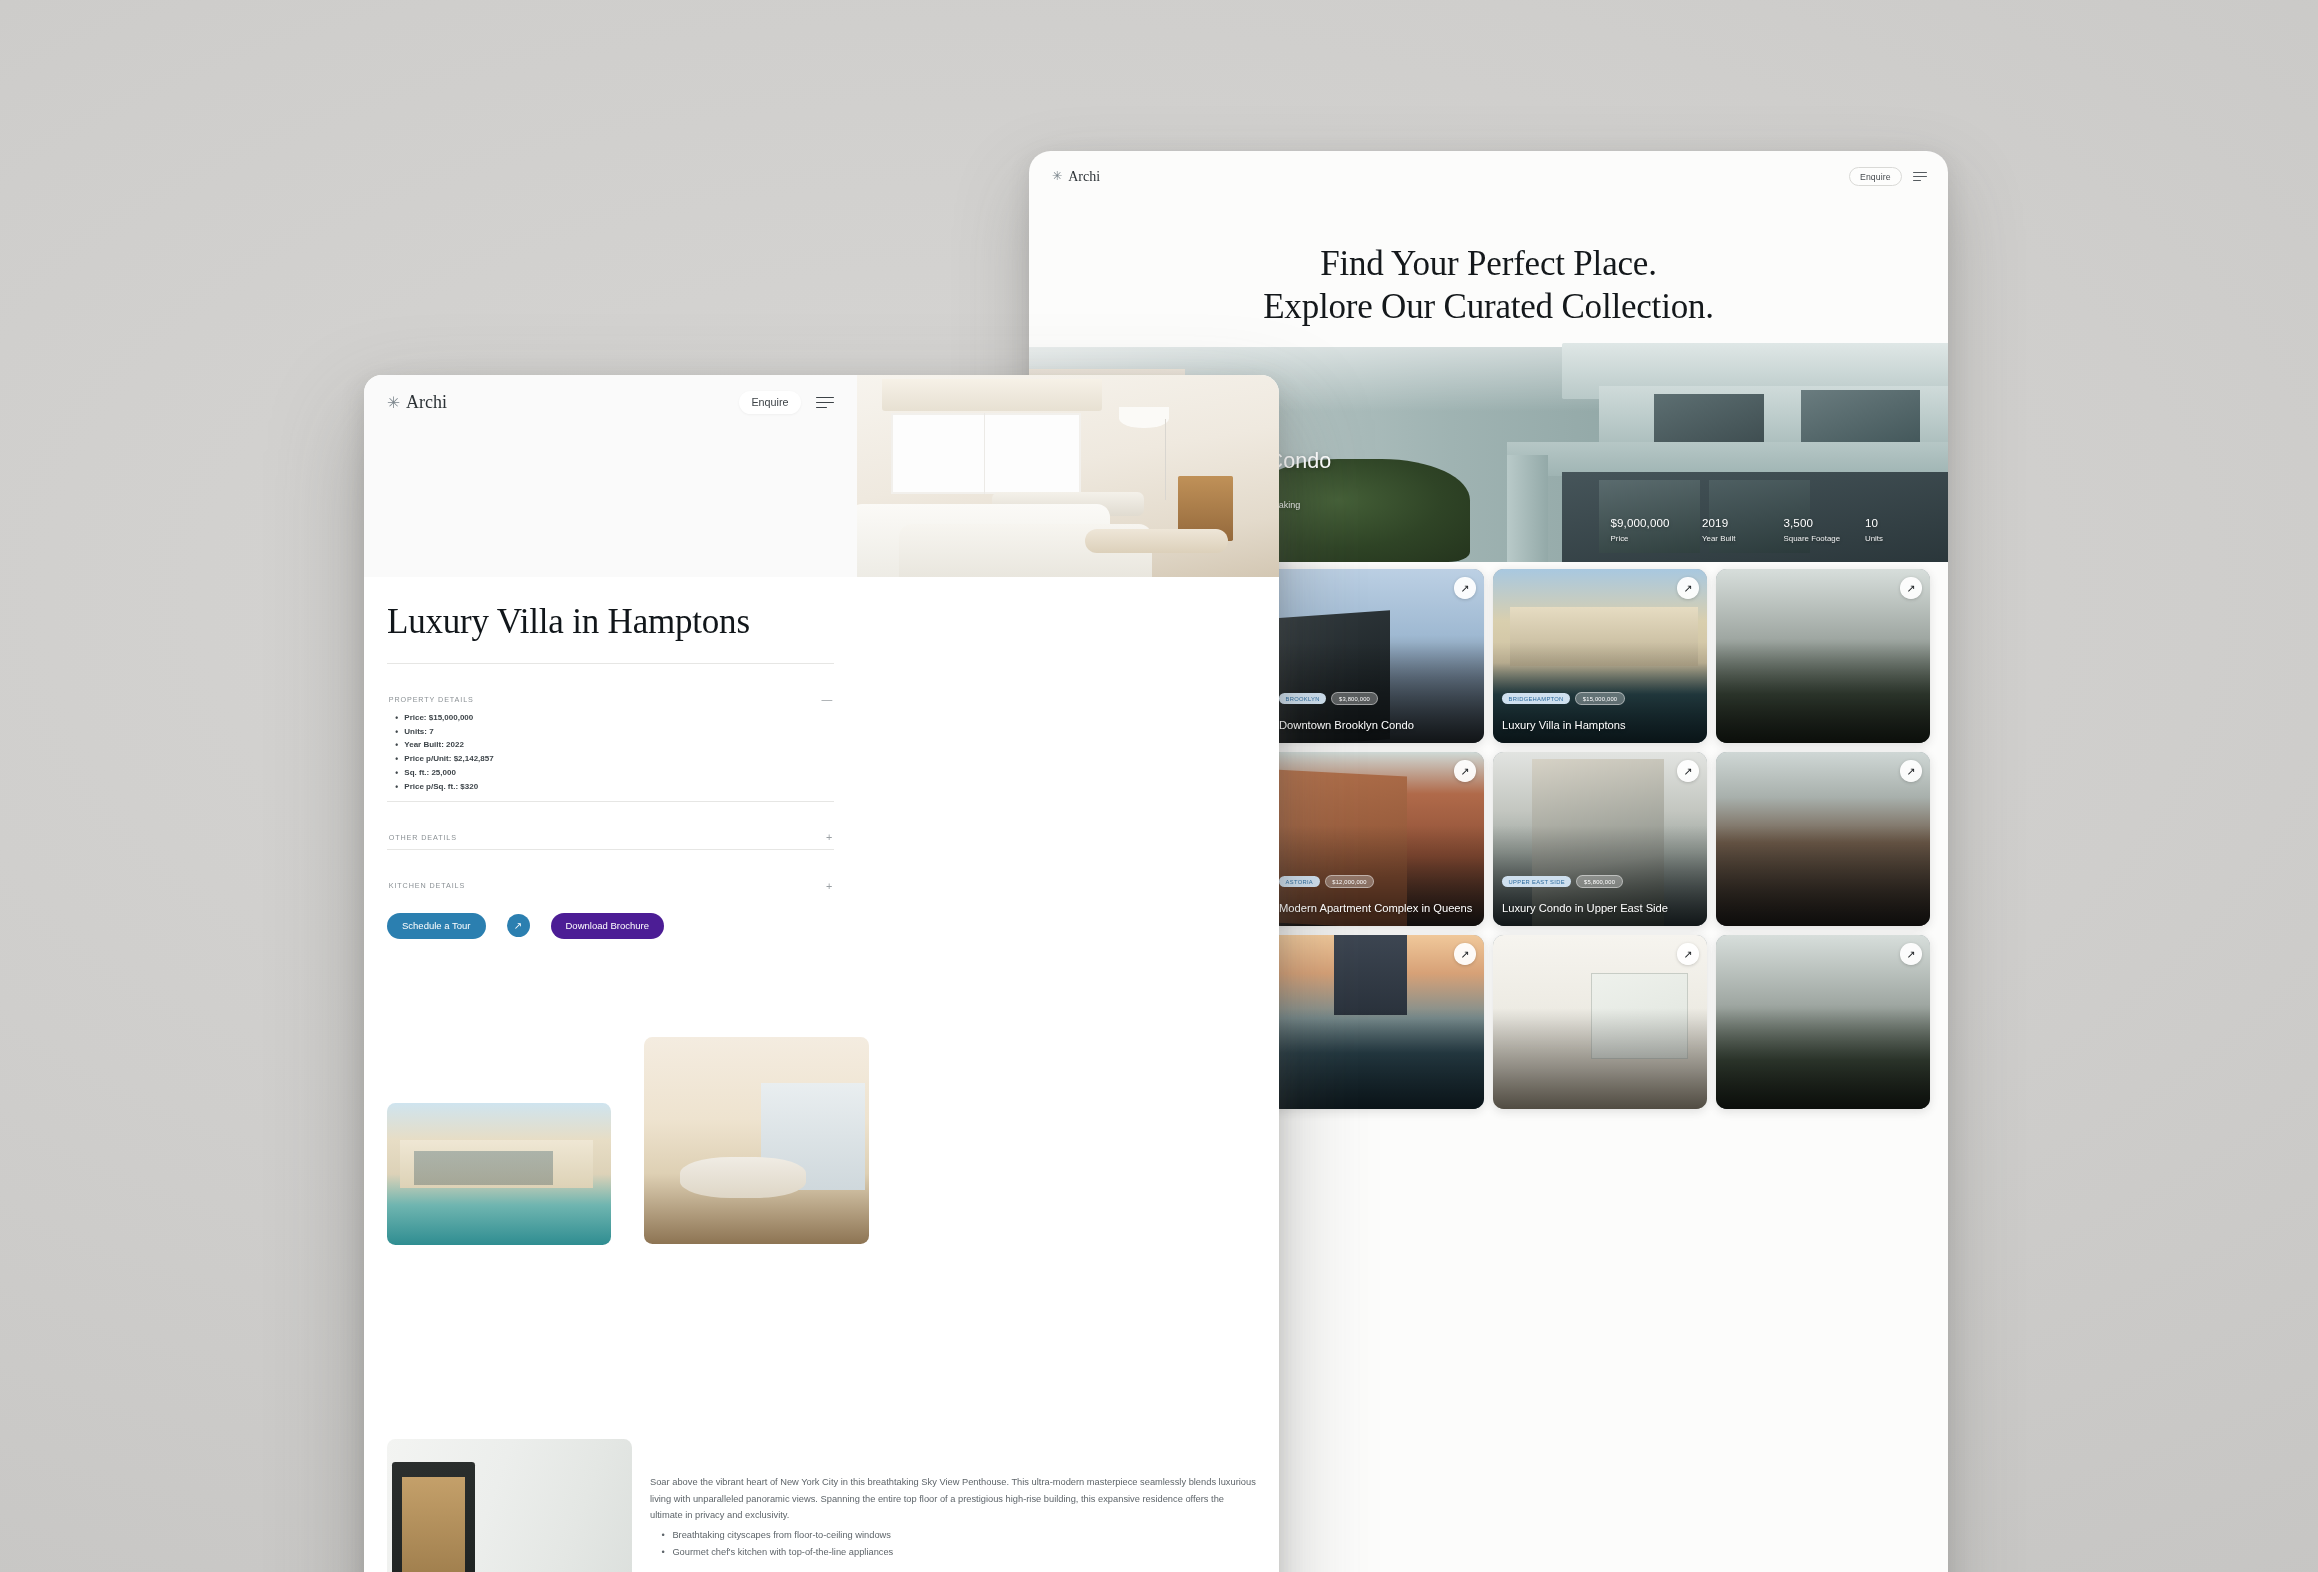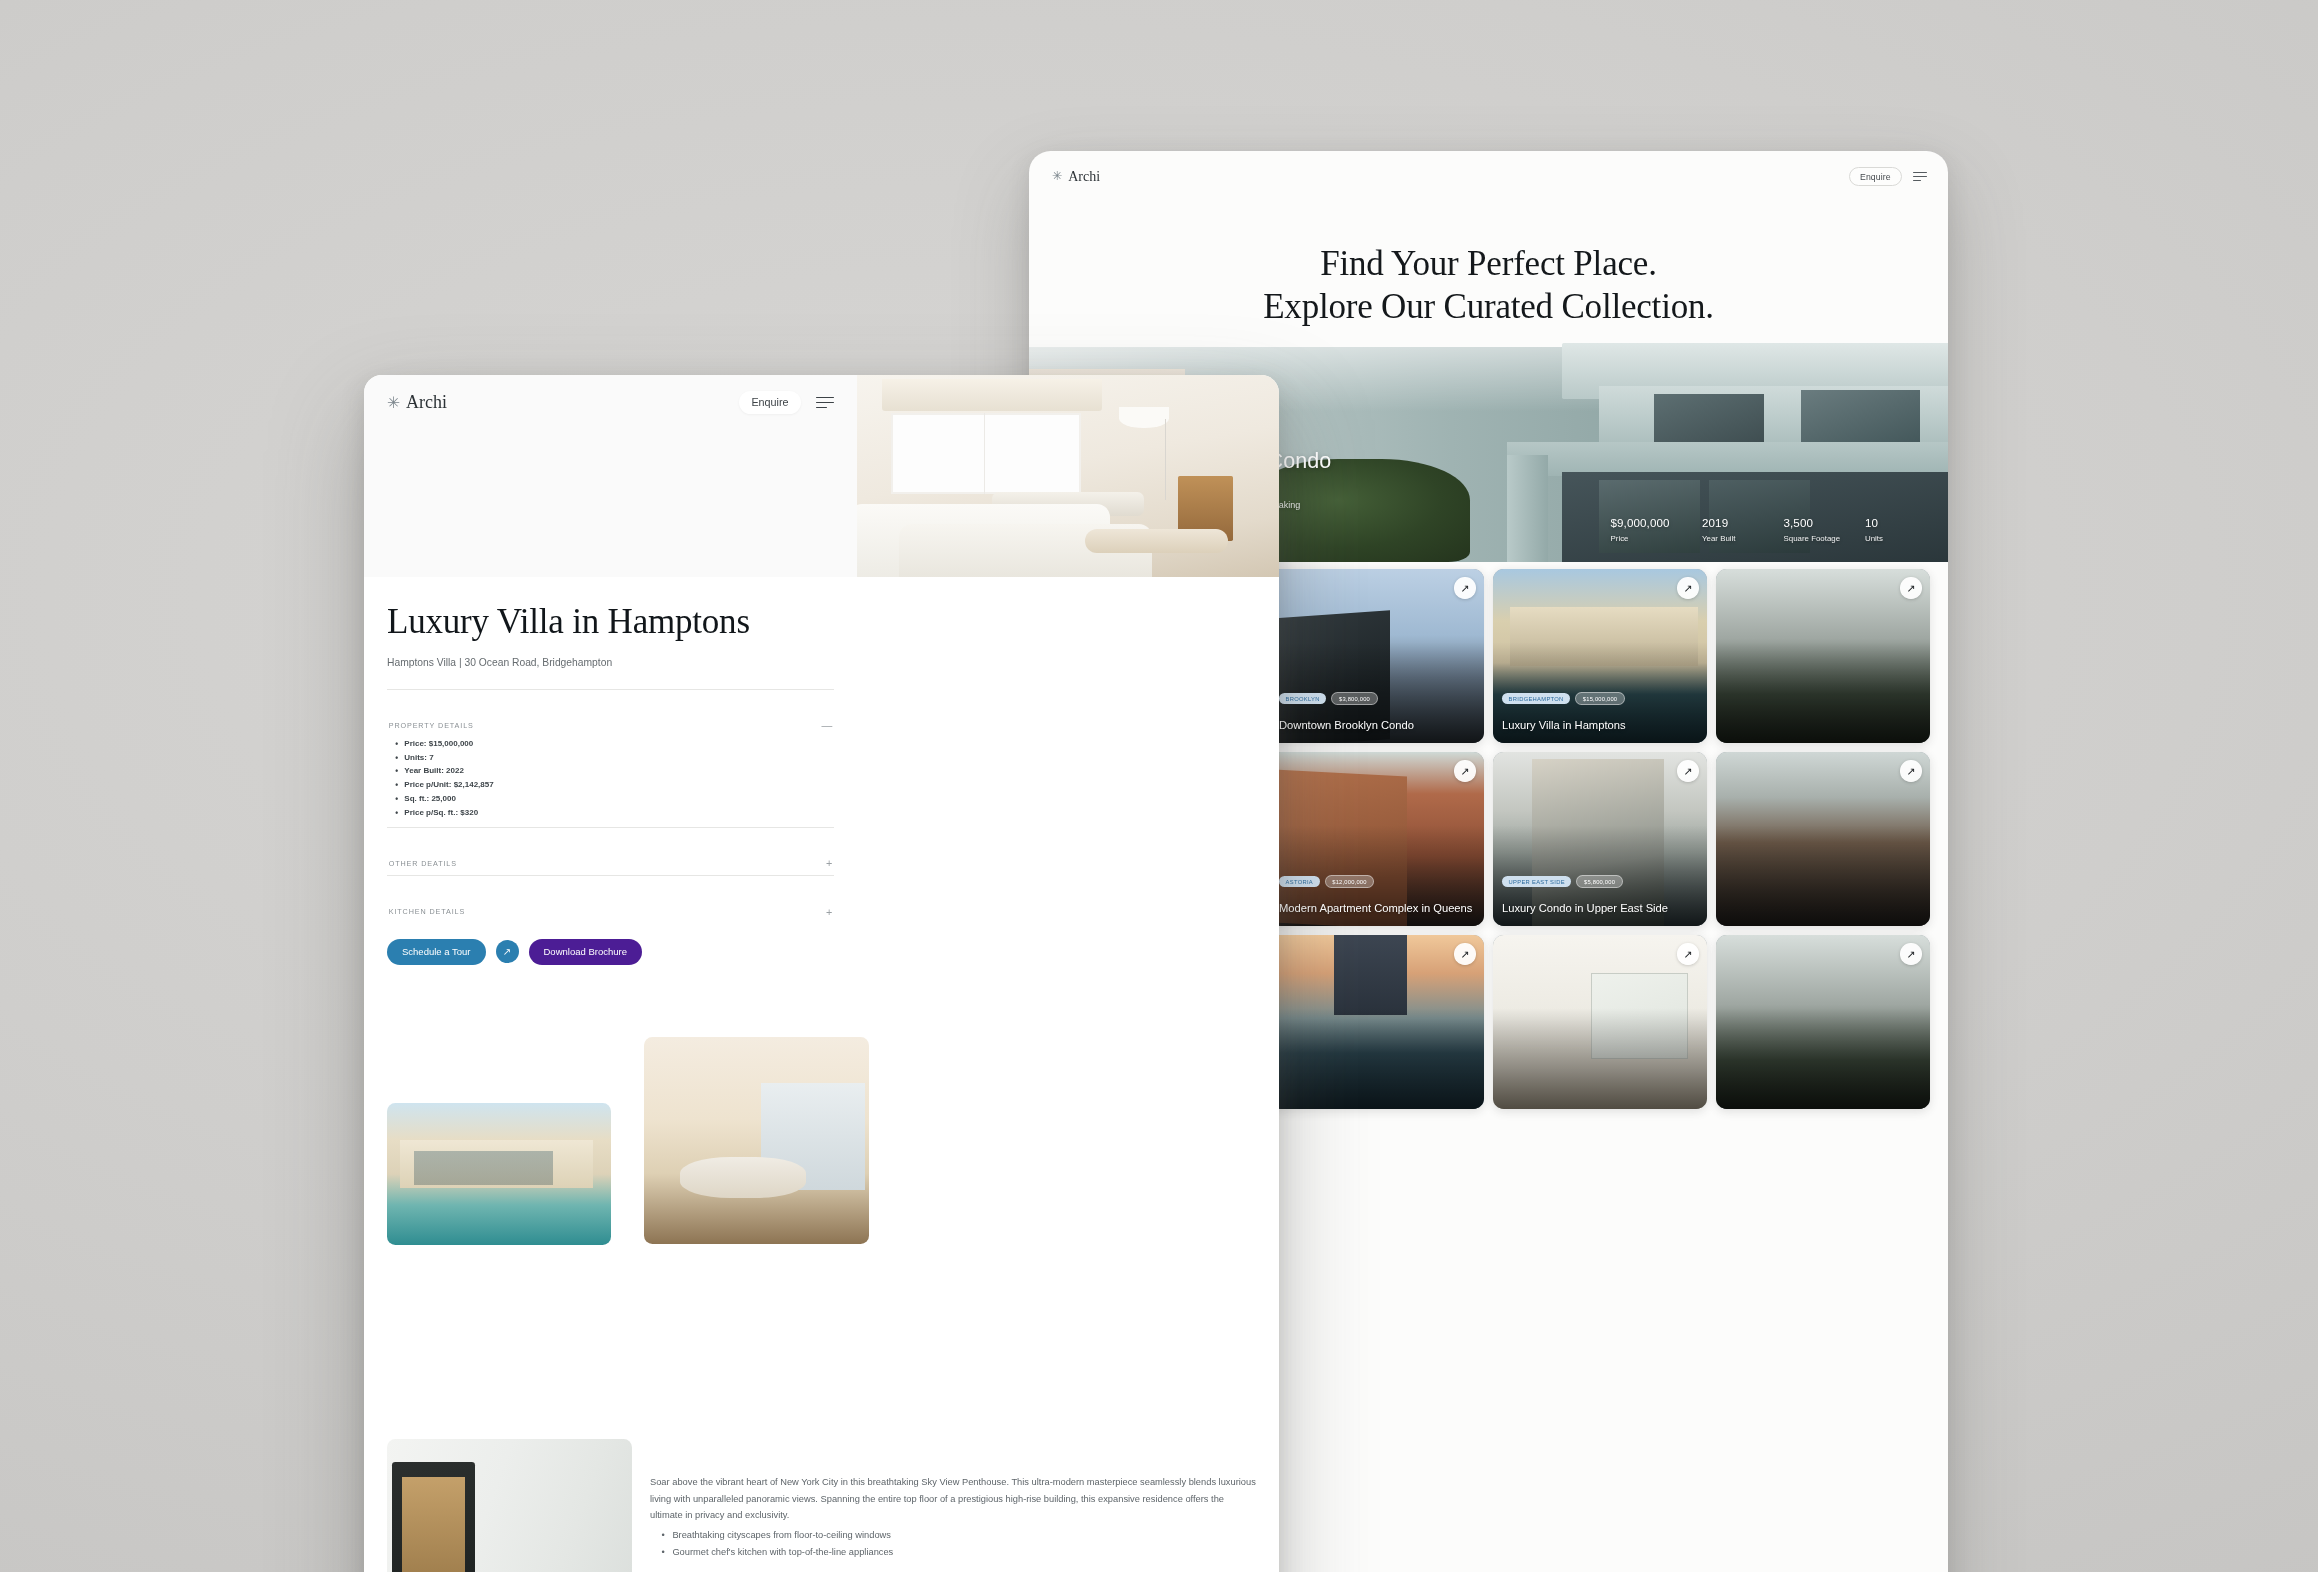--- a/index.html
+++ b/index.html
@@ -248,21 +248,21 @@
   .acc-sign  { font-size: 10.8px; color: #9aa0a4; line-height:1; }
   .acc-list { list-style: none; padding: 0 1.7px 7.5px 8.3px; }
   .acc-list li {
     font-size: 8px; color: #3e454a; line-height: 1.72;
     position: relative; padding-left: 9px; font-weight: bold;
   }
   .acc-list li::before {
     content:'•'; position:absolute; left:0; top:0; color:#3e454a; font-size: 8.3px;
   }
 
-  .ft-cta { display:flex; align-items:center; gap: 10px; margin: 15.7px 23px 0 23px; }
+  .ft-cta { display:flex; align-items:center; gap: 21px; margin: 15.7px 23px 0 23px; }
   .btn-tour {
     background: #2b7fb0; color:#fff; border-radius: 827px;
     padding: 7.5px 15px; font-size: 9.5px; white-space: nowrap;
   }
   .btn-arrow {
     width: 23px; height: 23px; border-radius: 50%;
     background: #2b7fb0; color: #fff;
     display:flex; align-items:center; justify-content:center; font-size: 10px;
   }
   .btn-brochure {
@@ -490,21 +490,20 @@
       <div class="fp lamparm"></div>
       <div class="fp speaker"></div>
       <div class="fp bench"></div>
       <div class="fp bed1"></div>
       <div class="fp bed2"></div>
       <div class="fp table"></div>
     </div>
   </div>
 
   <div class="ft-title">Luxury Villa in Hamptons</div>
-  <div class="ft-sub">Hamptons Villa | 30 Ocean Road, Bridgehampton</div>
 
   <div class="ft-accordion" id="accordion">
       <div class="acc-sec">
         <div class="acc-head">
           <span class="acc-title">PROPERTY DETAILS</span>
           <span class="acc-sign">—</span>
         </div>
         <ul class="acc-list">
           <li>Price: $15,000,000</li>
           <li>Units: 7</li>

